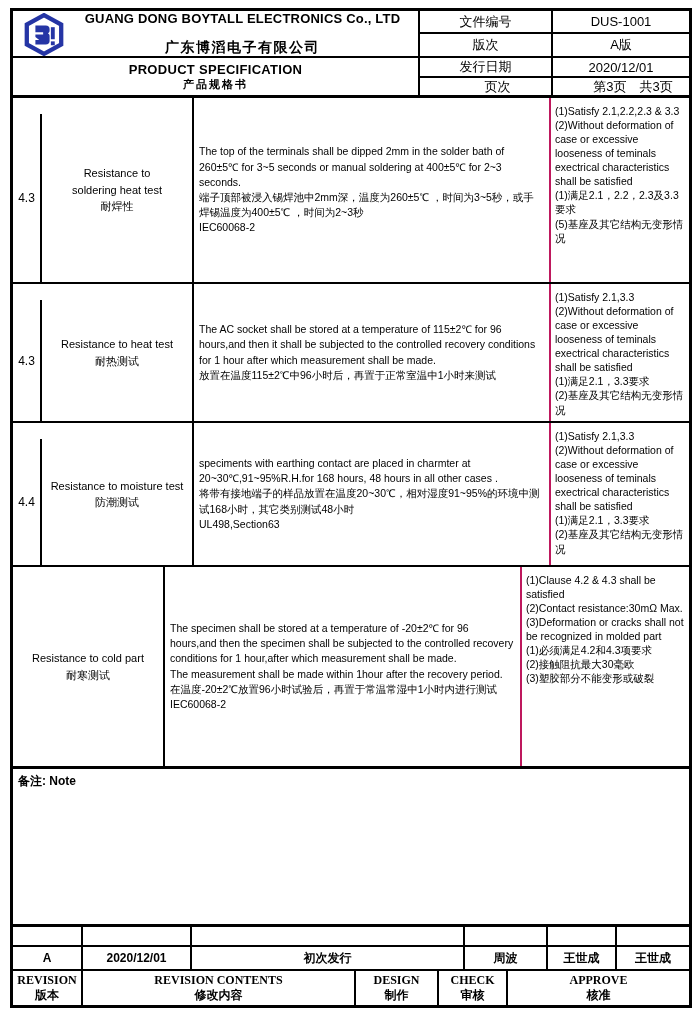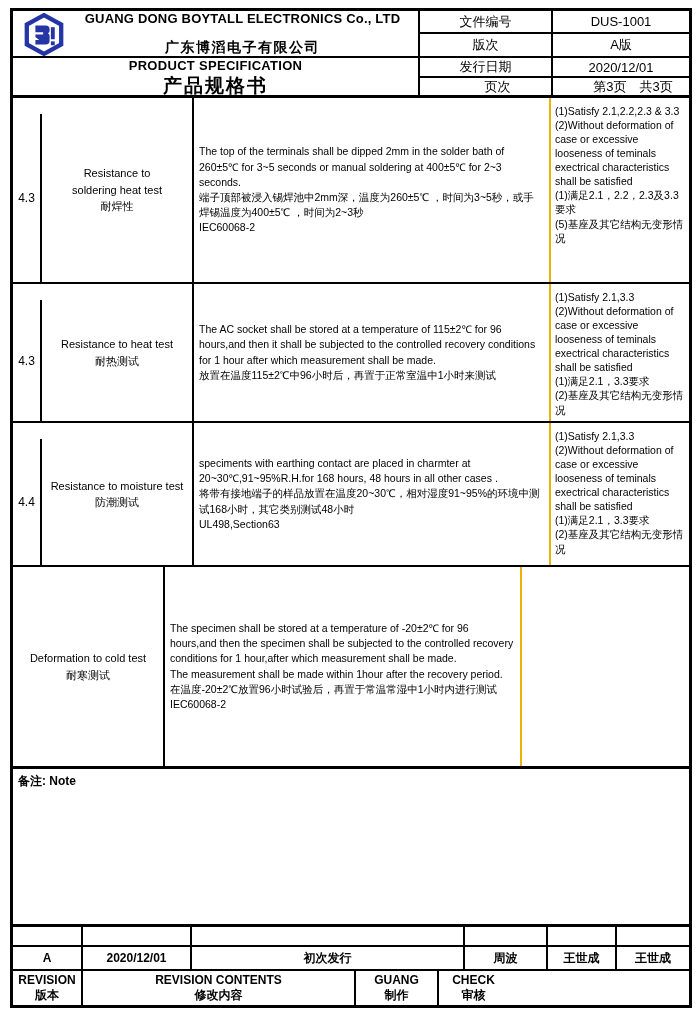--- a/index.html
+++ b/index.html
@@ -26,21 +26,21 @@
     flex: none; height: 47px; border-bottom: 2px solid #000;
     position: relative;
     display: flex; flex-direction: column; align-items: center; justify-content: center;
     padding-left: 54px; gap: 13px;
   }
   .logo { position: absolute; left: 9px; top: 2px; width: 44px; height: 43px; }
   .company-en { font-weight: bold; font-size: 13px; white-space: nowrap; letter-spacing: 0.2px; }
   .company-cn { font-weight: bold; font-size: 14px; letter-spacing: 1.5px; }
   .h-title { flex: 1; display: flex; flex-direction: column; align-items: center; justify-content: center; }
   .title-en { font-weight: bold; font-size: 13px; letter-spacing: 0.3px; }
-  .title-cn { font-weight: bold; font-size: 19px; letter-spacing: 2px; }
+  .title-cn { font-weight: bold; font-size: 11px; letter-spacing: 2px; }
   .h-right { flex: 1; display: grid; grid-template-columns: 133px 1fr; grid-template-rows: 23px 24px 20px 17px; }
   .h-right > div {
     display: flex; align-items: center; justify-content: center;
     font-weight: normal; font-size: 13px;
     border-bottom: 2px solid #000;
   }
   .h-right > div.lab { border-right: 2px solid #000; }
   .h-right > div.lastrow { border-bottom: none; padding-left: 24px; }
 
   
@@ -53,39 +53,39 @@
     display: flex; align-items: center; justify-content: center;
     font-size: 12px;
     margin-top: 16px;
   }
   .c-name {
     flex: none; width: 152px; border-right: 2px solid #000;
     display: flex; align-items: center; justify-content: center;
     text-align: center; font-size: 11px; line-height: 1.5; padding: 2px;
   }
   .c-desc {
-    flex: none; width: 357px; border-right: 2px solid #eab308;
+    flex: none; width: 357px; border-right: 2px solid #be185d;
     display: flex; align-items: center;
     font-size: 10.5px; line-height: 1.45; padding: 12px 5px;
   }
   .c-crit {
     flex: 1;
     font-size: 10.5px; line-height: 1.34; padding: 6px 4px 2px 4px;
   }
 
   
   .note {
     flex: none; height: 158px; border-top: 3px solid #000;
     padding: 4px 5px; font-size: 12px; font-weight: bold;
   }
 
   
   .rev { flex: 1; border-top: 3px solid #000; display: flex; flex-direction: column; }
   .rev-row { display: flex; border-bottom: 2px solid #000; }
-  .rev-row.rev-head { border-bottom: none; flex: 1; }
+  .rev-row.rev-head { border-bottom: none; flex: 1; font-family: Liberation Serif, serif; }
   .rev-empty { height: 20px; }
   .rev-data { height: 24px; }
   .rev-row > div {
     border-right: 2px solid #000;
     display: flex; align-items: center; justify-content: center;
     text-align: center; font-weight: bold; font-size: 12px; line-height: 1.25;
   }
   .rev-row > div:last-child { border-right: none; }
   .rc1 { flex: none; width: 70px; }
   .rc2 { flex: none; width: 109px; }
@@ -170,28 +170,34 @@
 将带有接地端子的样品放置在温度20~30℃，相对湿度91~95%的环境中测试168小时，其它类别测试48小时
 UL498,Section63</span>
           </div>
         <div class="c-crit pre">(1)Satisfy 2.1,3.3
 (2)Without deformation of case or excessive looseness of teminals exectrical characteristics shall be satisfied
 (1)满足2.1，3.3要求
 (2)基座及其它结构无变形情况</div>
       </div>
 
       <div class="spec-row r4">
-        <div class="c-name pre">Deformation to cold test
+        <div class="c-name pre">Resistance to cold part
 耐寒测试</div>
         <div class="c-desc">
             <span class="pre">The specimen shall be stored at a temperature of -20±2℃ for 96 hours,and then the specimen shall be subjected to the controlled recovery conditions for 1 hour,after which measurement shall be made.
 The measurement shall be made within 1hour after the recovery period.
 在温度-20±2℃放置96小时试验后，再置于常温常湿中1小时内进行测试
 IEC60068-2</span>
           </div>
+        <div class="c-crit pre">(1)Clause 4.2 &amp; 4.3 shall be satisfied
+(2)Contact resistance:30mΩ Max.
+(3)Deformation or cracks shall not be recognized in molded part
+(1)必须满足4.2和4.3项要求
+(2)接触阻抗最大30毫欧
+(3)塑胶部分不能变形或破裂</div>
       </div>
 
     </div>
 
     <div class="note">
       <span>备注: Note</span>
     </div>
 
     <div class="rev">
       <div class="rev-row rev-empty">
@@ -208,21 +214,23 @@
         <div class="rc3">初次发行</div>
         <div class="rc4">周波</div>
         <div class="rc5">王世成</div>
         <div class="rc6">王世成</div>
       </div>
       <div class="rev-row rev-head">
         <div class="rc1 pre">REVISION
 版本</div>
         <div class="rc3 pre">REVISION CONTENTS
 修改内容</div>
-        <div class="rc4 pre">GUANG
+        <div class="rc4 pre">DESIGN
 制作</div>
         <div class="rc5 pre">CHECK
 审核</div>
+        <div class="rc6 pre">APPROVE
+核准</div>
       </div>
     </div>
 
   </div>
 </div>
 
 </body></html>

